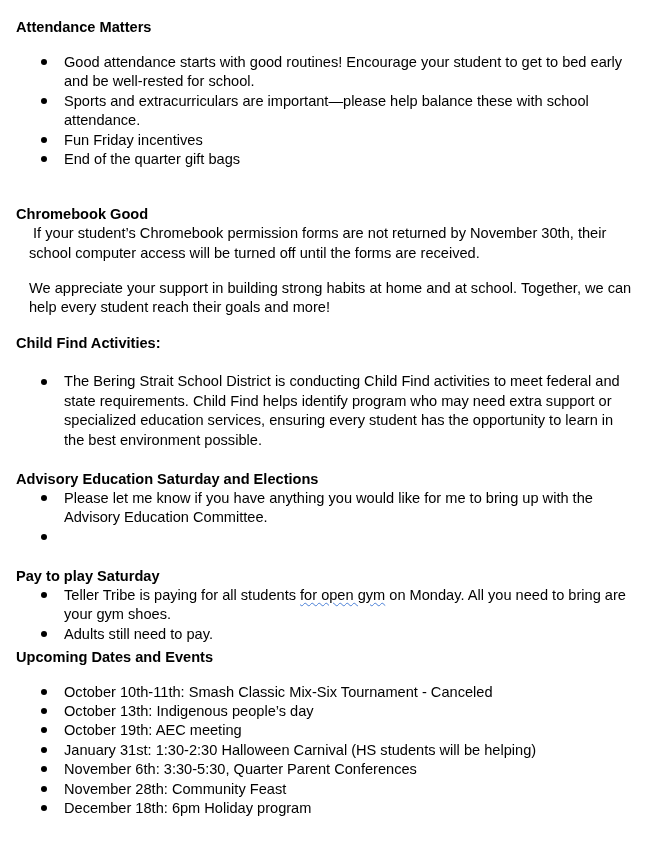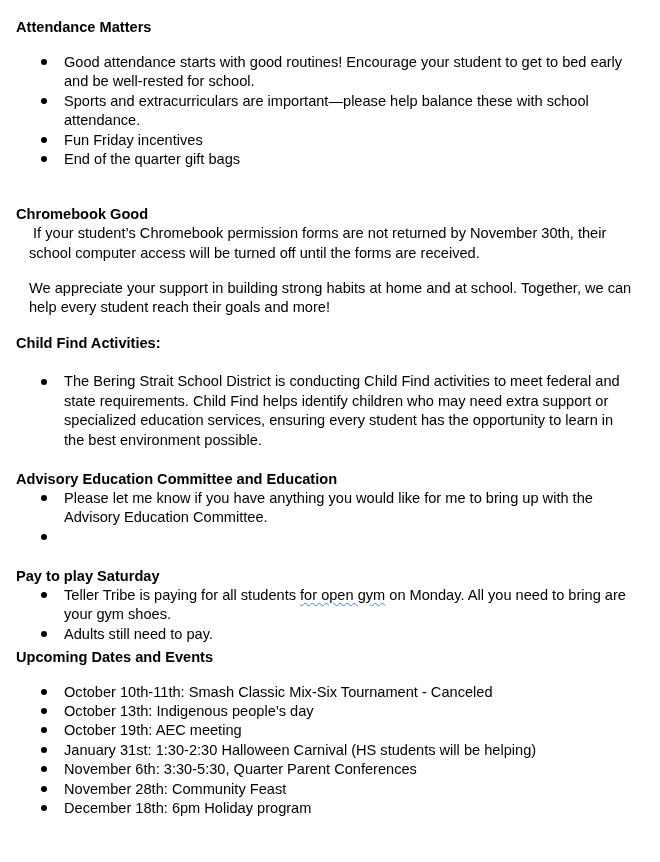--- a/index.html
+++ b/index.html
@@ -77,25 +77,25 @@
   <div class="line heading" style="top:205px">Chromebook Good</div>
   <div class="line para" style="top:224px"> If your student’s Chromebook permission forms are not returned by November 30th, their</div>
   <div class="line para" style="top:244px">school computer access will be turned off until the forms are received.</div>
 
   <div class="line para" style="top:279px">We appreciate your support in building strong habits at home and at school. Together, we can</div>
   <div class="line para" style="top:298px">help every student reach their goals and more!</div>
 
   <div class="line heading" style="top:334px">Child Find Activities:</div>
   <span class="bullet-dot" style="top:379px"></span>
   <div class="line bullet-text" style="top:372px">The Bering Strait School District is conducting Child Find activities to meet federal and</div>
-  <div class="line bullet-text" style="top:392px">state requirements. Child Find helps identify children who may need extra support or</div>
+  <div class="line bullet-text" style="top:392px">state requirements. Child Find helps identify program who may need extra support or</div>
   <div class="line bullet-text" style="top:411px">specialized education services, ensuring every student has the opportunity to learn in</div>
   <div class="line bullet-text" style="top:431px">the best environment possible.</div>
 
-  <div class="line heading" style="top:470px">Advisory Education Committee and Education</div>
+  <div class="line heading" style="top:470px">Advisory Education Saturday and Elections</div>
   <span class="bullet-dot" style="top:495px"></span>
   <div class="line bullet-text" style="top:489px">Please let me know if you have anything you would like for me to bring up with the</div>
   <div class="line bullet-text" style="top:508px">Advisory Education Committee.</div>
   <span class="bullet-dot" style="top:534px"></span>
   <div class="line bullet-text" style="top:528px"></div>
 
   <div class="line heading" style="top:567px">Pay to play Saturday</div>
   <span class="bullet-dot" style="top:592px"></span>
   <div class="line bullet-text" style="top:586px"><span>Teller Tribe is paying for all students </span><span class="squiggle">for open gym</span><span> on Monday. All you need to bring are</span></div>
   <div class="line bullet-text" style="top:605px">your gym shoes.</div>

